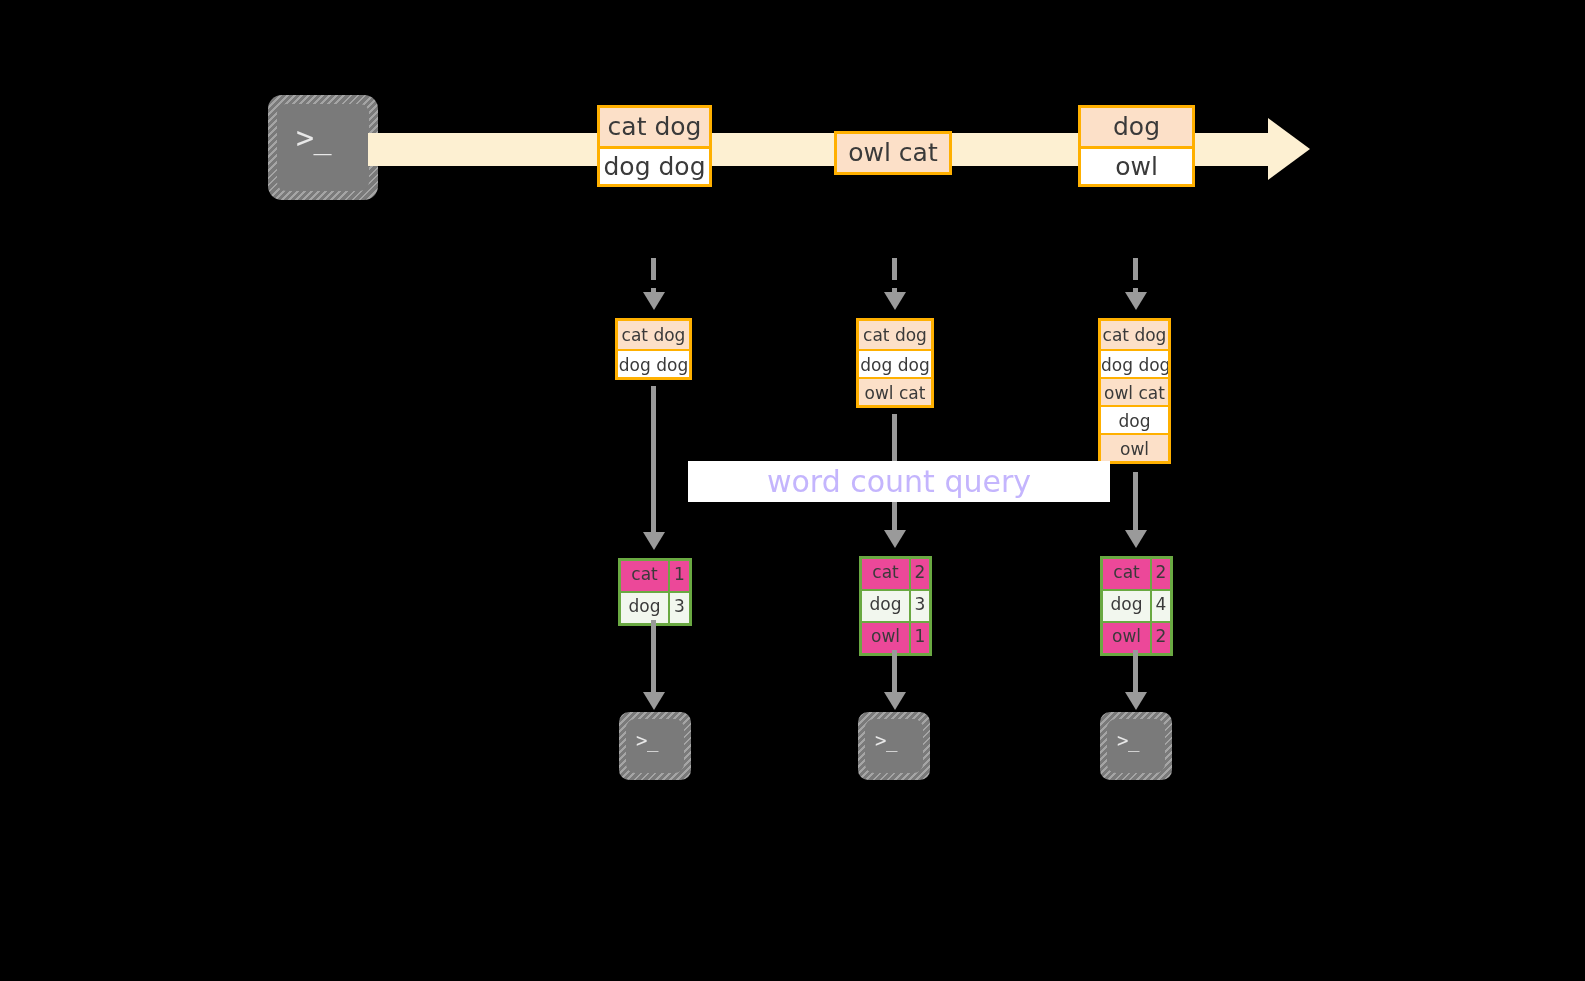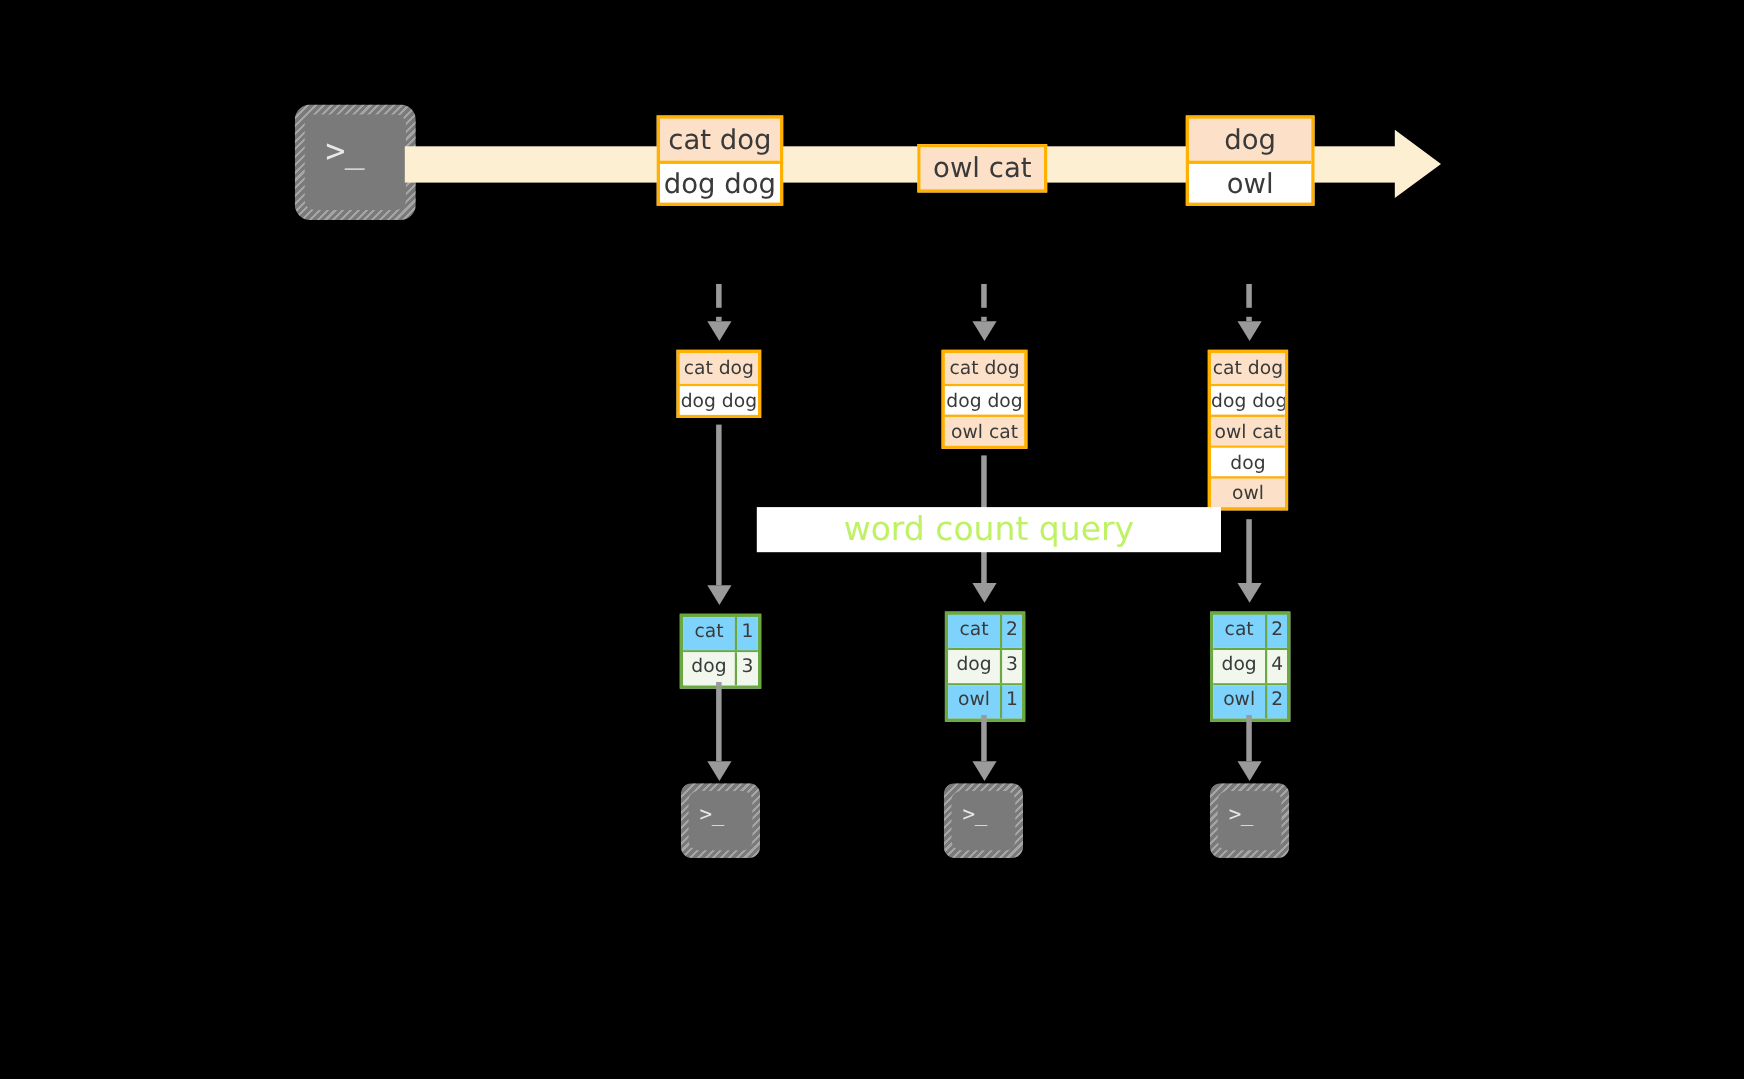--- a/index.html
+++ b/index.html
@@ -144,21 +144,21 @@
     font-size: 17px;
     color: #3a3a3a;
     text-align: center;
     background: #f2f7ee;
     overflow: hidden;
     white-space: nowrap;
   }
   .gtable .grow .gw { flex: 0 0 47px; }
   .gtable .grow .gc { flex: 1 1 auto; border-left: 2px solid #6aa942; }
   .gtable .grow.alt .gw,
-  .gtable .grow.alt .gc { background: #7dd3fc; }
+  .gtable .grow.alt .gc { background: #ec4899; }
 
   #gt-1 { left: 618px; top: 558px; width: 74px; }
   #gt-2 { left: 859px; top: 556px; width: 73px; }
   #gt-3 { left: 1100px; top: 556px; width: 73px; }
 
   
   .gline {
     position: absolute;
     width: 5px;
     background: #9a9a9a;
@@ -186,21 +186,21 @@
     width: 422px; height: 41px;
     background: #ffffff;
   }
   #query-label {
     position: absolute;
     left: 688px; top: 461px;
     width: 422px; height: 30px;
     line-height: 41px;
     text-align: center;
     font-size: 30px;
-    color: #bef264;
+    color: #c4b5fd;
     white-space: nowrap;
   }
 </style>
 </head>
 <body>
 
 <div id="stage">
 
   <div class="terminal big">
     <div class="inner"></div>

